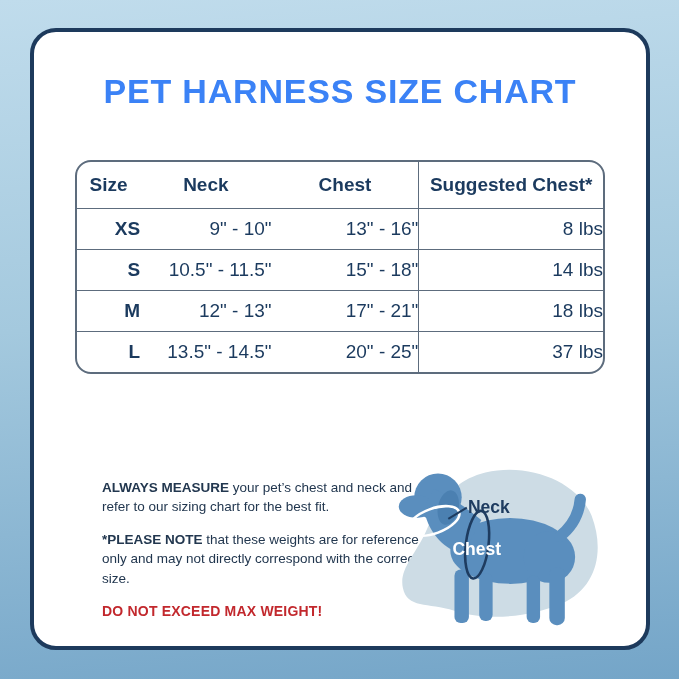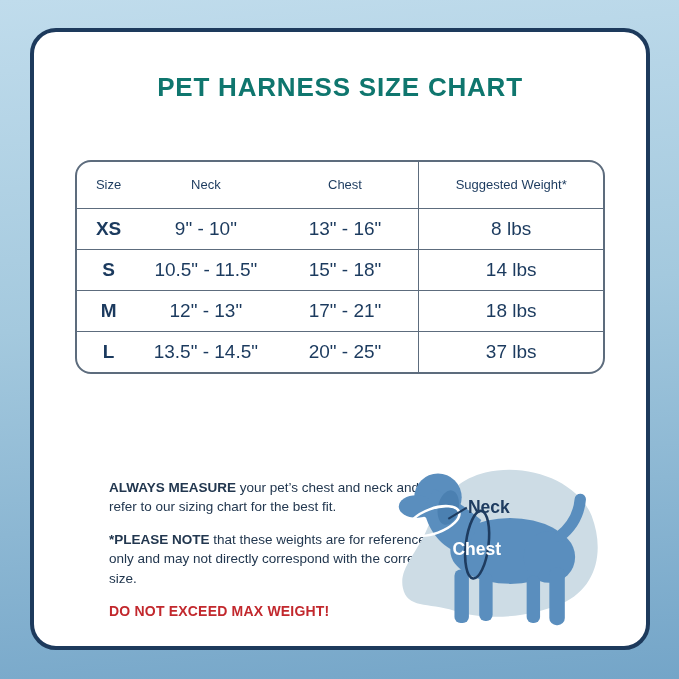--- a/index.html
+++ b/index.html
@@ -3,30 +3,30 @@
 <meta charset="utf-8">
 <style>
   * { margin:0; padding:0; box-sizing:border-box; }
   body { width:679px; height:679px; overflow:hidden;
          font-family:"Liberation Sans", sans-serif; }
   .stage { position:relative; width:679px; height:679px;
            background:linear-gradient(175deg, #c0dcec 0%, #a4c9de 45%, #74a5c8 100%); }
   .card { position:absolute; left:30px; top:28px; width:620px; height:622px;
           background:#ffffff; border:4px solid #1d3a5c; border-radius:26px; }
   .title { position:absolute; left:0; top:40px; width:100%; text-align:center;
-           font-size:26px; font-weight:800; letter-spacing:.8px; color:#0f766e; }
+           font-size:34px; font-weight:800; letter-spacing:.8px; color:#3b82f6; }
   .tbl-wrap { position:absolute; left:41px; top:128px; width:530px;
               border:2px solid #5d6c7d; border-radius:16px; overflow:hidden; }
   table { width:100%; border-collapse:collapse; color:#1b3a5e; table-layout:fixed; }
-  th { height:46px; font-size:13px; font-weight:400; text-align:center; }
+  th { height:46px; font-size:19px; font-weight:700; text-align:center; }
   td { height:41px; font-size:19px; text-align:center; }
-  tbody tr td { border-top:1.5px solid #5d6c7d; }
+  tbody tr td { border-top:1.5px solid #5d6c7d;text-align:right; }
   th:last-child, td:last-child { border-left:1.5px solid #5d6c7d; }
   td:first-child { font-weight:800; font-size:19px; }
-  .notes { position:absolute; left:75px; top:446px; width:322px;
+  .notes { position:absolute; left:68px; top:446px; width:322px;
            font-size:13.5px; line-height:1.42; color:#22374f; }
   .notes p + p { margin-top:14px; }
   .notes b { font-weight:800; }
   .warning { margin-top:16px; font-weight:800; font-size:14px; color:#c2282d;
              letter-spacing:.2px; }
   .illus { position:absolute; left:352px; top:424px; width:238px; height:198px; }
   .illus svg { width:100%; height:100%; display:block; }
 </style>
 </head>
 <body>
@@ -42,21 +42,21 @@
             <col style="width:12%">
             <col style="width:25%">
             <col style="width:28%">
             <col style="width:35%">
           </colgroup>
         <thead>
           <tr>
             <th>Size</th>
             <th>Neck</th>
             <th>Chest</th>
-            <th>Suggested Weight*</th>
+            <th>Suggested Chest*</th>
           </tr>
         </thead>
         <tbody>
           <tr>
             <td>XS</td>
             <td>9" - 10"</td>
             <td>13" - 16"</td>
             <td>8 lbs</td>
           </tr>
           <tr>

